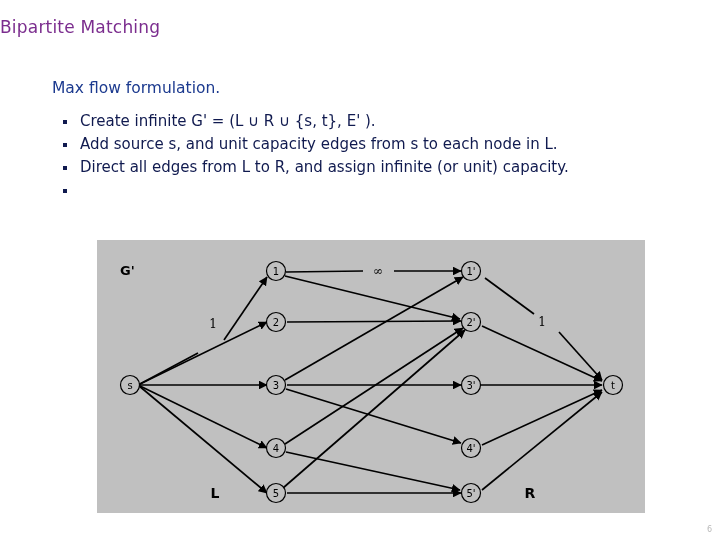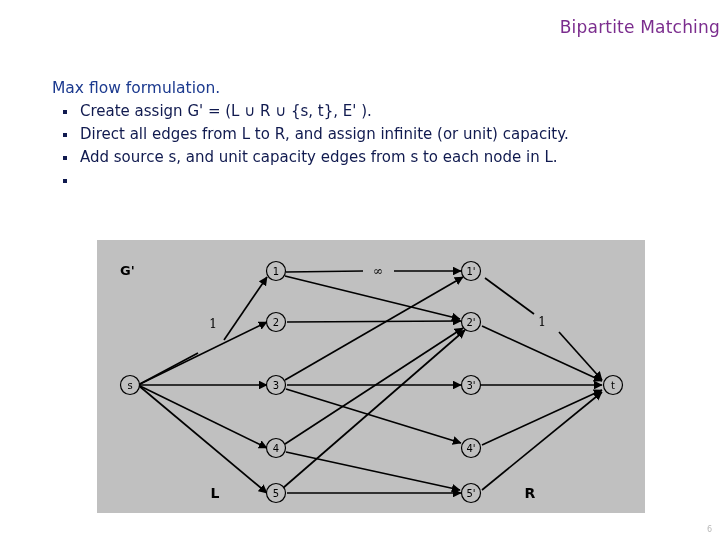--- a/index.html
+++ b/index.html
@@ -19,38 +19,38 @@
     left: 0; top: 0;
     width: 720px;
     height: 540px;
     background: #ffffff;
   }
   #slide-title {
     position: absolute;
     left: 0;
     top: 17px;
     width: 720px;
-    text-align: right;
+    text-align: left;
     color: #7b2d8e;
     font-size: 17px;
     font-family: "DejaVu Sans", sans-serif;
     letter-spacing: 0.2px;
   }
   #body-block {
     position: absolute;
     left: 52px;
     top: 78px;
     width: 640px;
     color: #1c2c7a;
   }
   #lead-line {
     font-size: 15.5px;
     color: #1c3a8f;
     line-height: 20px;
-    margin-bottom: 2px;
+    margin-bottom: 12px;
   }
   ul.bullets {
     list-style: none;
     margin: 0;
     padding: 0;
   }
   ul.bullets li {
     position: relative;
     padding-left: 28px;
     font-size: 15px;
@@ -133,23 +133,23 @@
 </head>
 <body>
 
 <div id="slide">
 
   <div id="slide-title">Bipartite Matching</div>
 
   <div id="body-block">
     <div id="lead-line">Max flow formulation.</div>
     <ul class="bullets">
-      <li><span class="sq"></span><span>Create assign G' = (L ∪ R ∪ {s, t},  E' ).</span></li>
+      <li><span class="sq"></span><span>Create infinite G' = (L ∪ R ∪ {s, t},  E' ).</span></li>
+      <li><span class="sq"></span><span>Add source s, and unit capacity edges from s to each node in L.</span></li>
       <li><span class="sq"></span><span>Direct all edges from L to R, and assign infinite (or unit) capacity.</span></li>
-      <li><span class="sq"></span><span>Add source s, and unit capacity edges from s to each node in L.</span></li>
       <li><span class="sq"></span></li>
     </ul>
   </div>
 
   <div id="diagram-panel">
     <svg id="diagram-svg" viewBox="0 0 548 273" xmlns="http://www.w3.org/2000/svg">
       <defs>
         <marker id="arrow" viewBox="0 0 10 10" refX="9.3" refY="5" markerWidth="5.2" markerHeight="5.2" orient="auto-start-reverse">
           <path d="M 0 0 L 10 5 L 0 10 z" fill="#000000"></path>
         </marker>

